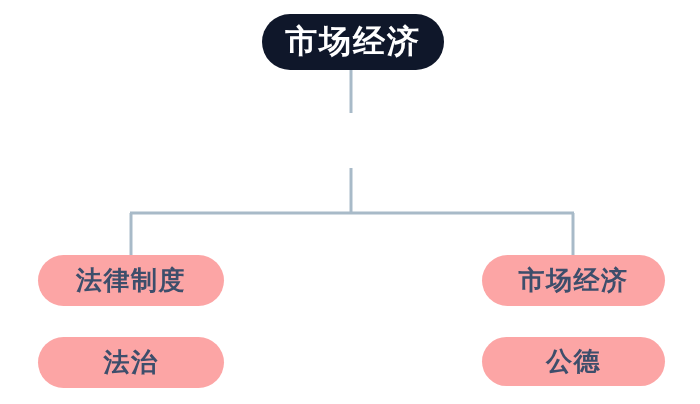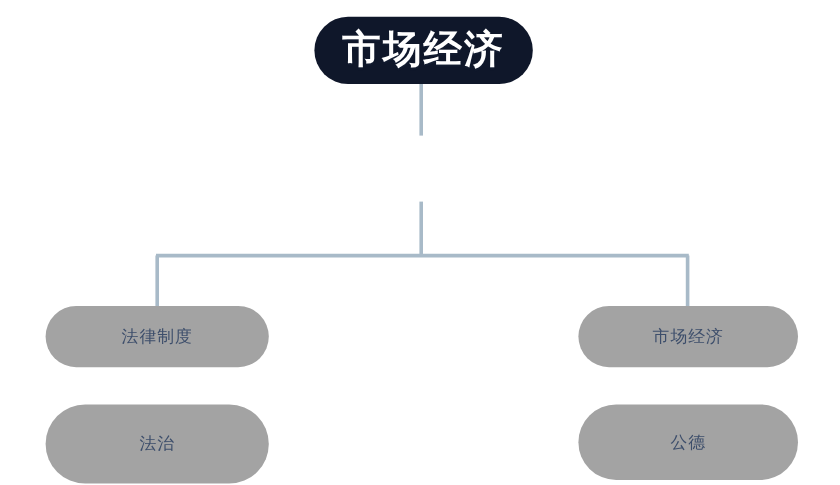--- a/index.html
+++ b/index.html
@@ -47,24 +47,24 @@
 
   .node-primary {
     background: #0f172a;
     color: #ffffff;
     font-size: 32px;
     font-weight: 700;
     text-shadow: 0 1px 1px rgba(40, 55, 85, 0.18);
   }
 
   .node-secondary {
-    background: #a3a3a3;
+    background: #fca5a5;
     color: #3d4e6b;
-    font-size: 14px;
-    font-weight: 400;
+    font-size: 26px;
+    font-weight: 700;
   }
 
   
   #node-market-economy {
     left: 262px;
     top: 14px;
     width: 182px;
     height: 56px;
   }
 
@@ -88,28 +88,28 @@
     top: 255px;
     width: 183px;
     height: 51px;
   }
 
   
   #node-rule-of-law {
     left: 38px;
     top: 337px;
     width: 186px;
-    height: 66px;
+    height: 51px;
     justify-content: center;
   }
   #node-public-morality {
     left: 482px;
     top: 337px;
     width: 183px;
-    height: 63px;
+    height: 49px;
   }
 </style>
 </head>
 <body>
 
 <div id="diagram">
 
   <svg id="connectors" viewBox="0 0 700 404" width="700" height="404" xmlns="http://www.w3.org/2000/svg" aria-hidden="true">
 
     <line x1="351" y1="70" x2="351" y2="113" stroke="#a8bac8" stroke-width="3"></line>

